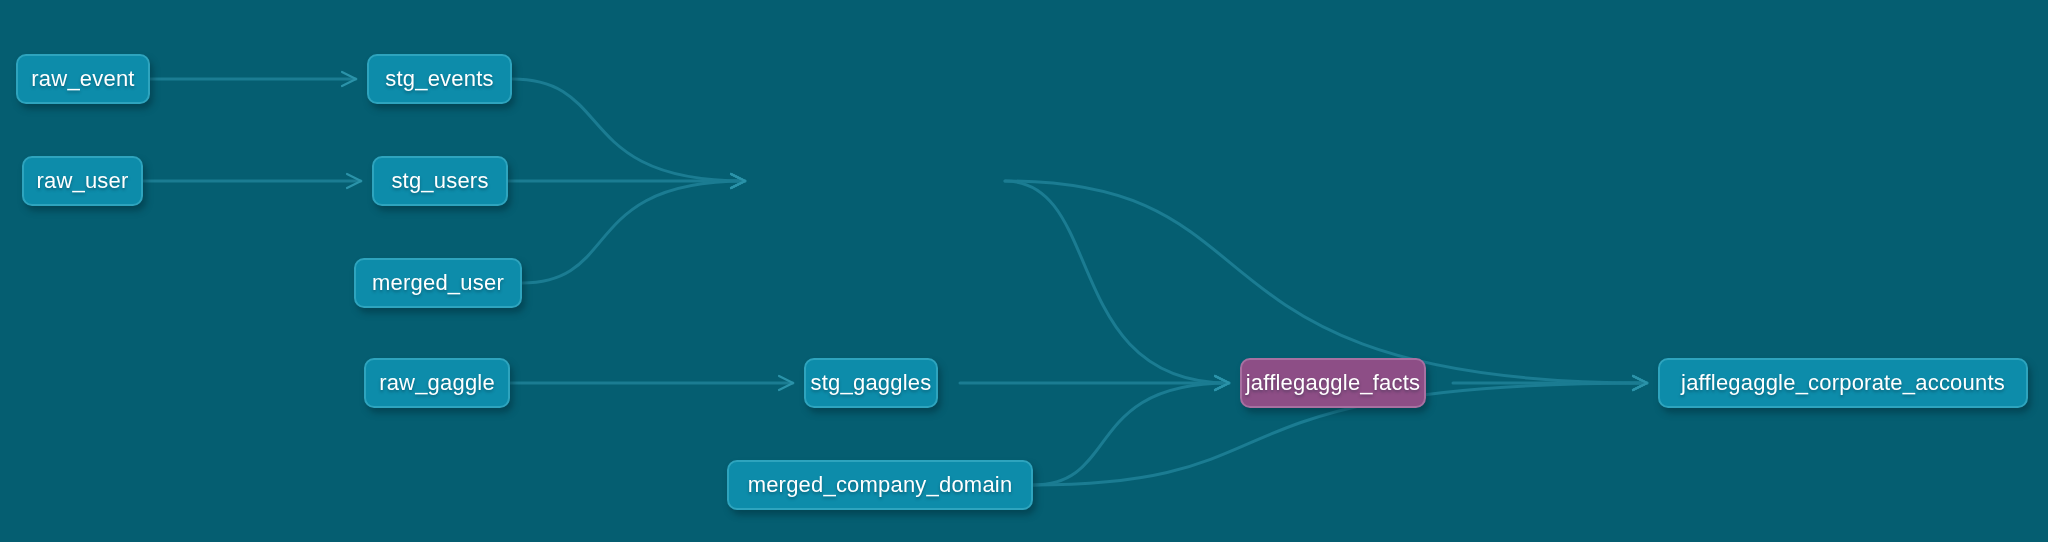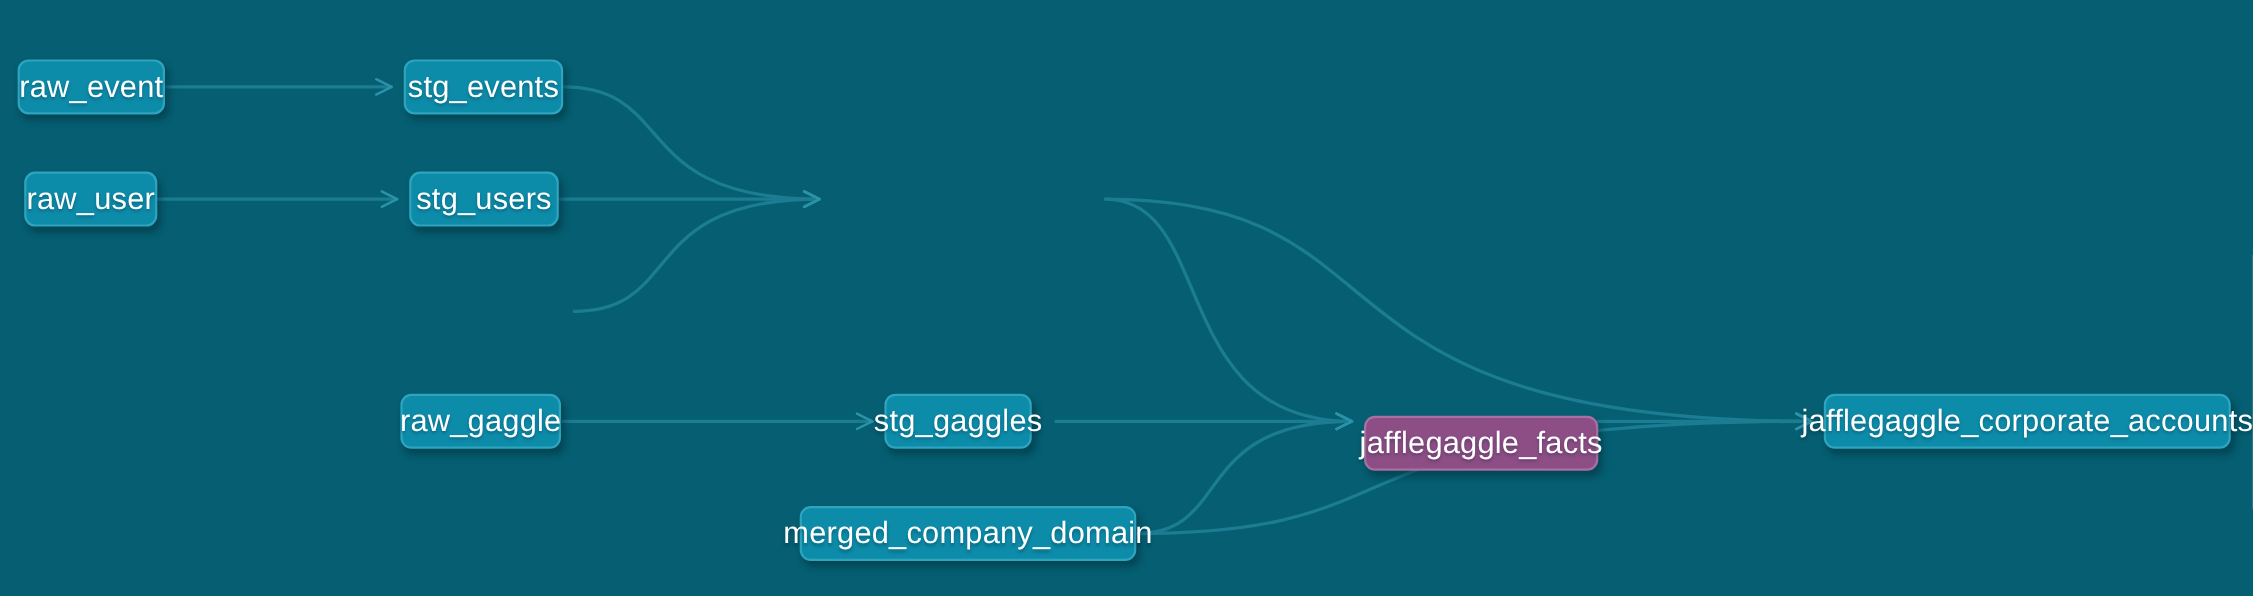--- a/index.html
+++ b/index.html
@@ -38,21 +38,21 @@
     height: 50px;
     box-sizing: border-box;
     display: flex;
     align-items: center;
     justify-content: center;
     white-space: nowrap;
     background: var(--node);
     border: 2px solid var(--node-border);
     border-radius: 10px;
     color: var(--text);
-    font-size: 28px;
+    font-size: 22px;
     letter-spacing: 0.2px;
     text-shadow: 0 2px 3px rgba(0, 30, 40, 0.35);
     box-shadow: 3px 5px 6px rgba(2, 48, 60, 0.5);
     cursor: pointer;
   }
   .node.highlight {
     background: var(--hl);
     border-color: var(--hl-border);
   }
 </style>
@@ -79,18 +79,19 @@
         <path class="edge" d="M1453,383 L1647,383" marker-end="url(#arrowhead)"></path>
         <path class="edge" d="M1005,181 C1293.9,181 1165.5,383 1647,383" marker-end="url(#arrowhead)"></path>
         <path class="edge" d="M1033,485 C1309.3,485 1186.5,383 1647,383" marker-end="url(#arrowhead)"></path>
       </g>
   </svg>
 
 <div class="node" style="left: 16px; top: 54px; width: 134px;">raw_event</div>
     <div class="node" style="left: 367px; top: 54px; width: 145px;">stg_events</div>
     <div class="node" style="left: 372px; top: 156px; width: 136px;">stg_users</div>
     <div class="node" style="left: 22px; top: 156px; width: 121px;">raw_user</div>
+    <div class="node" style="left: 354px; top: 258px; width: 168px;">merged_user</div>
     <div class="node" style="left: 364px; top: 358px; width: 146px;">raw_gaggle</div>
     <div class="node" style="left: 804px; top: 358px; width: 134px;">stg_gaggles</div>
     <div class="node" style="left: 727px; top: 460px; width: 306px;">merged_company_domain</div>
-    <div class="node highlight" style="left: 1240px; top: 358px; width: 213px; margin-top: 20px;">jafflegaggle_facts</div>
+    <div class="node highlight" style="left: 1240px; top: 358px; width: 186px;">jafflegaggle_facts</div>
     <div class="node" style="left: 1658px; top: 358px; width: 370px;">jafflegaggle_corporate_accounts</div>
   </div>
 
 </body></html>

